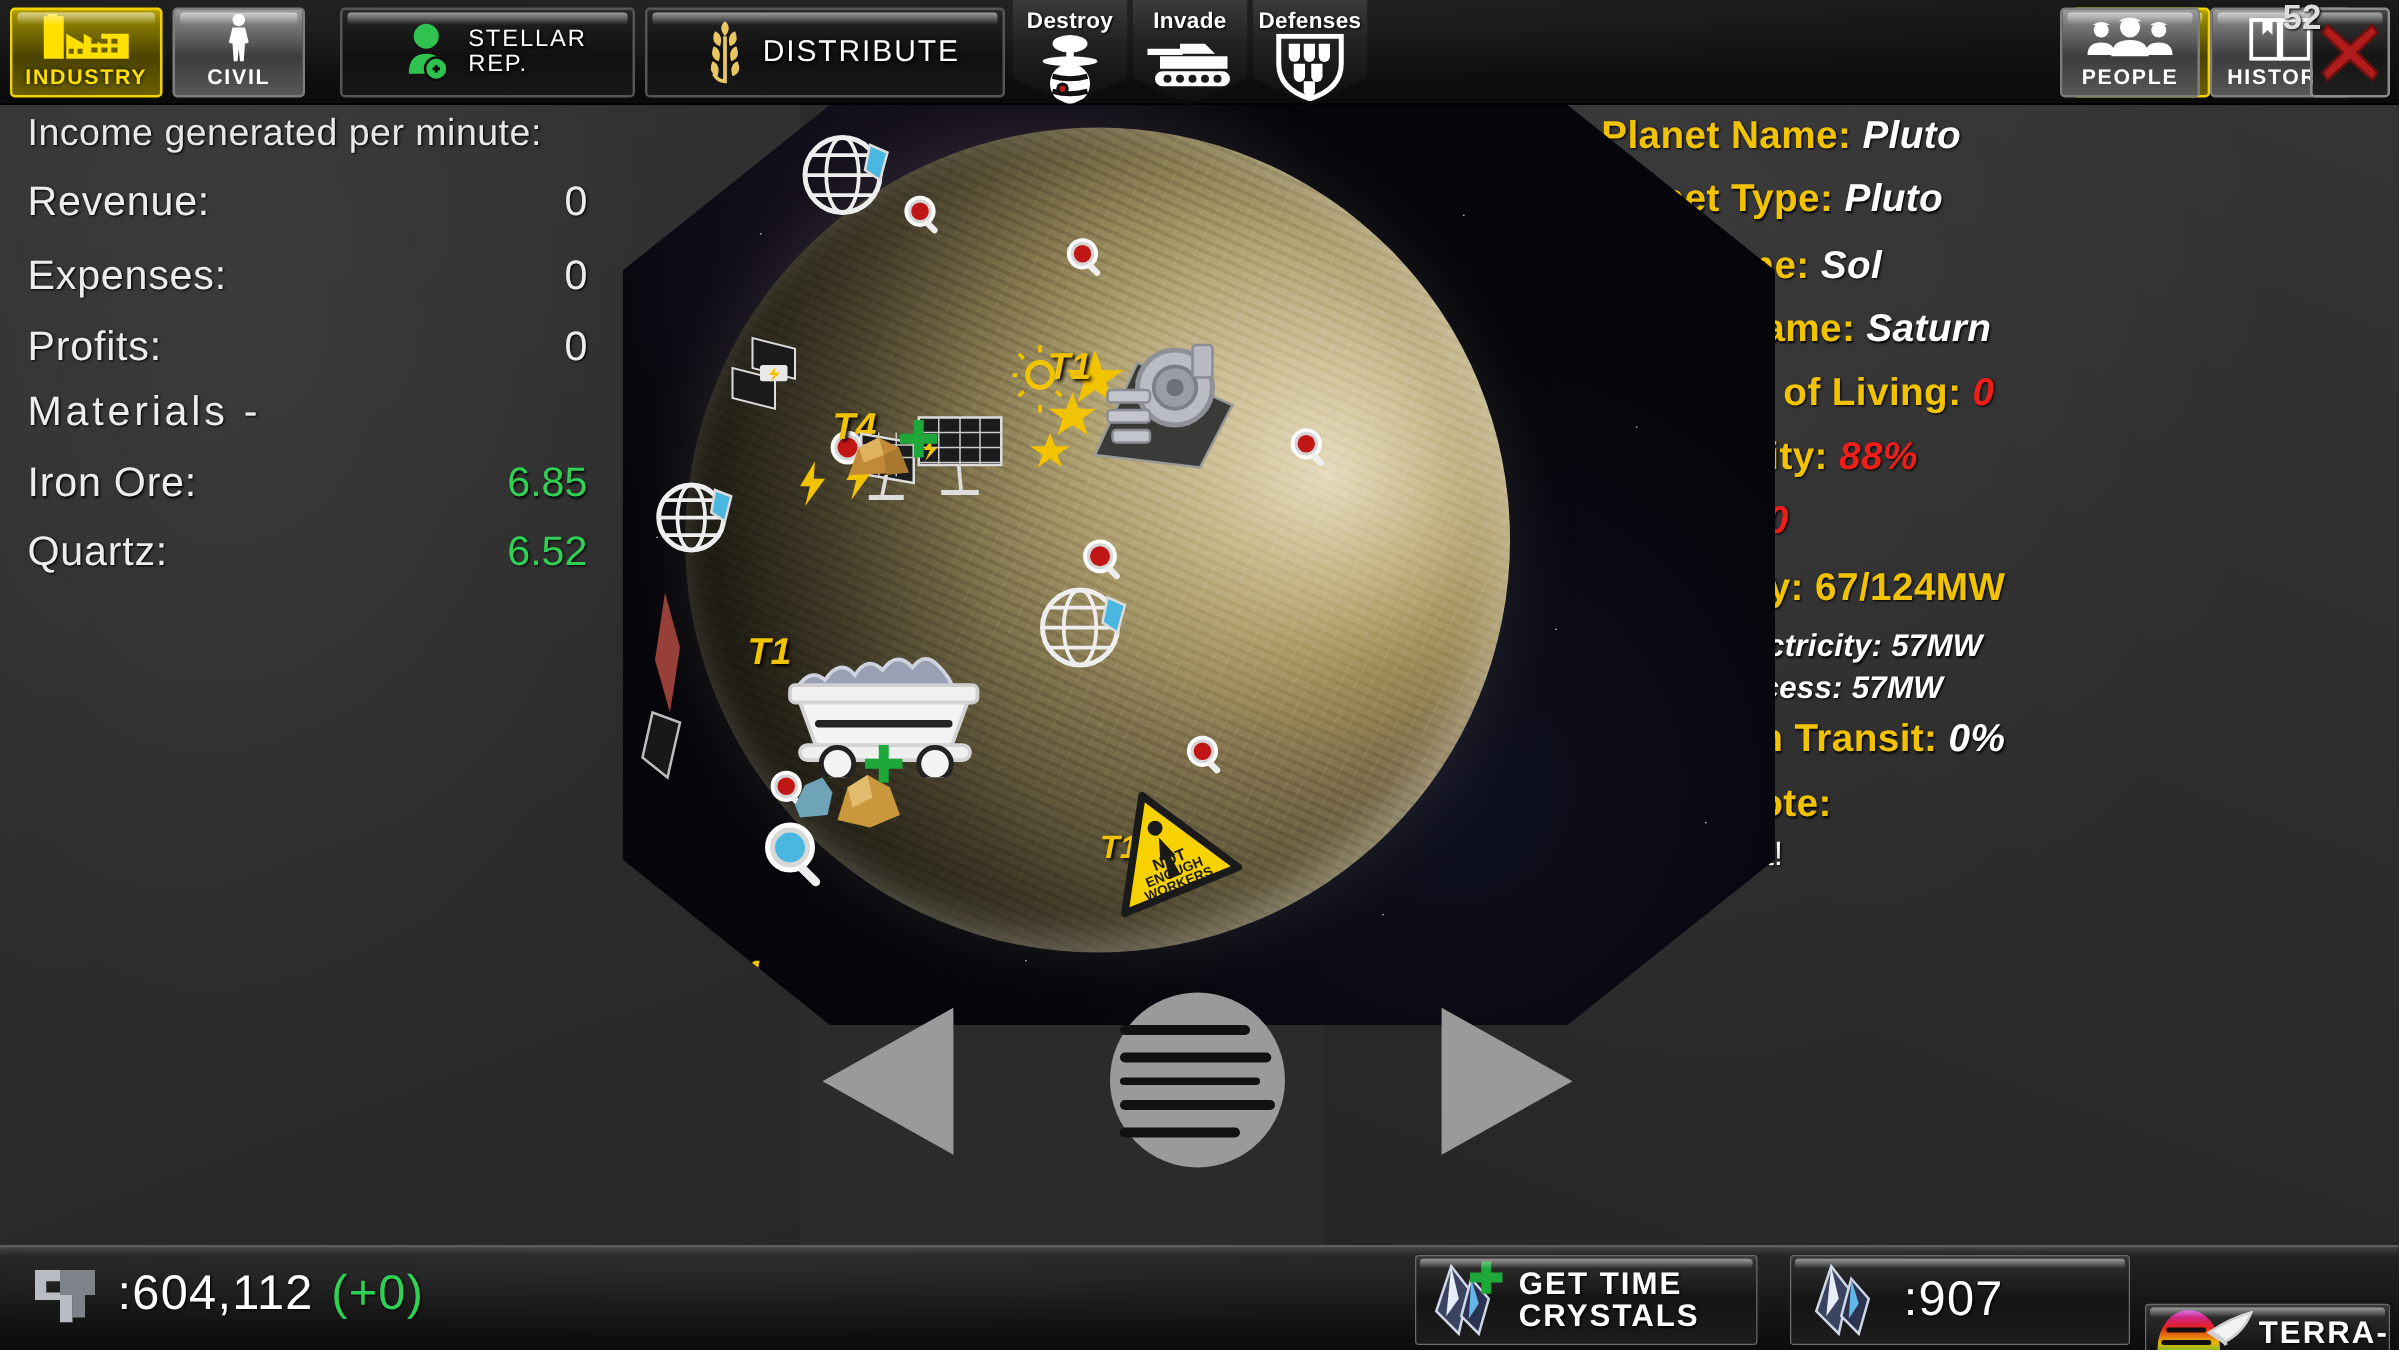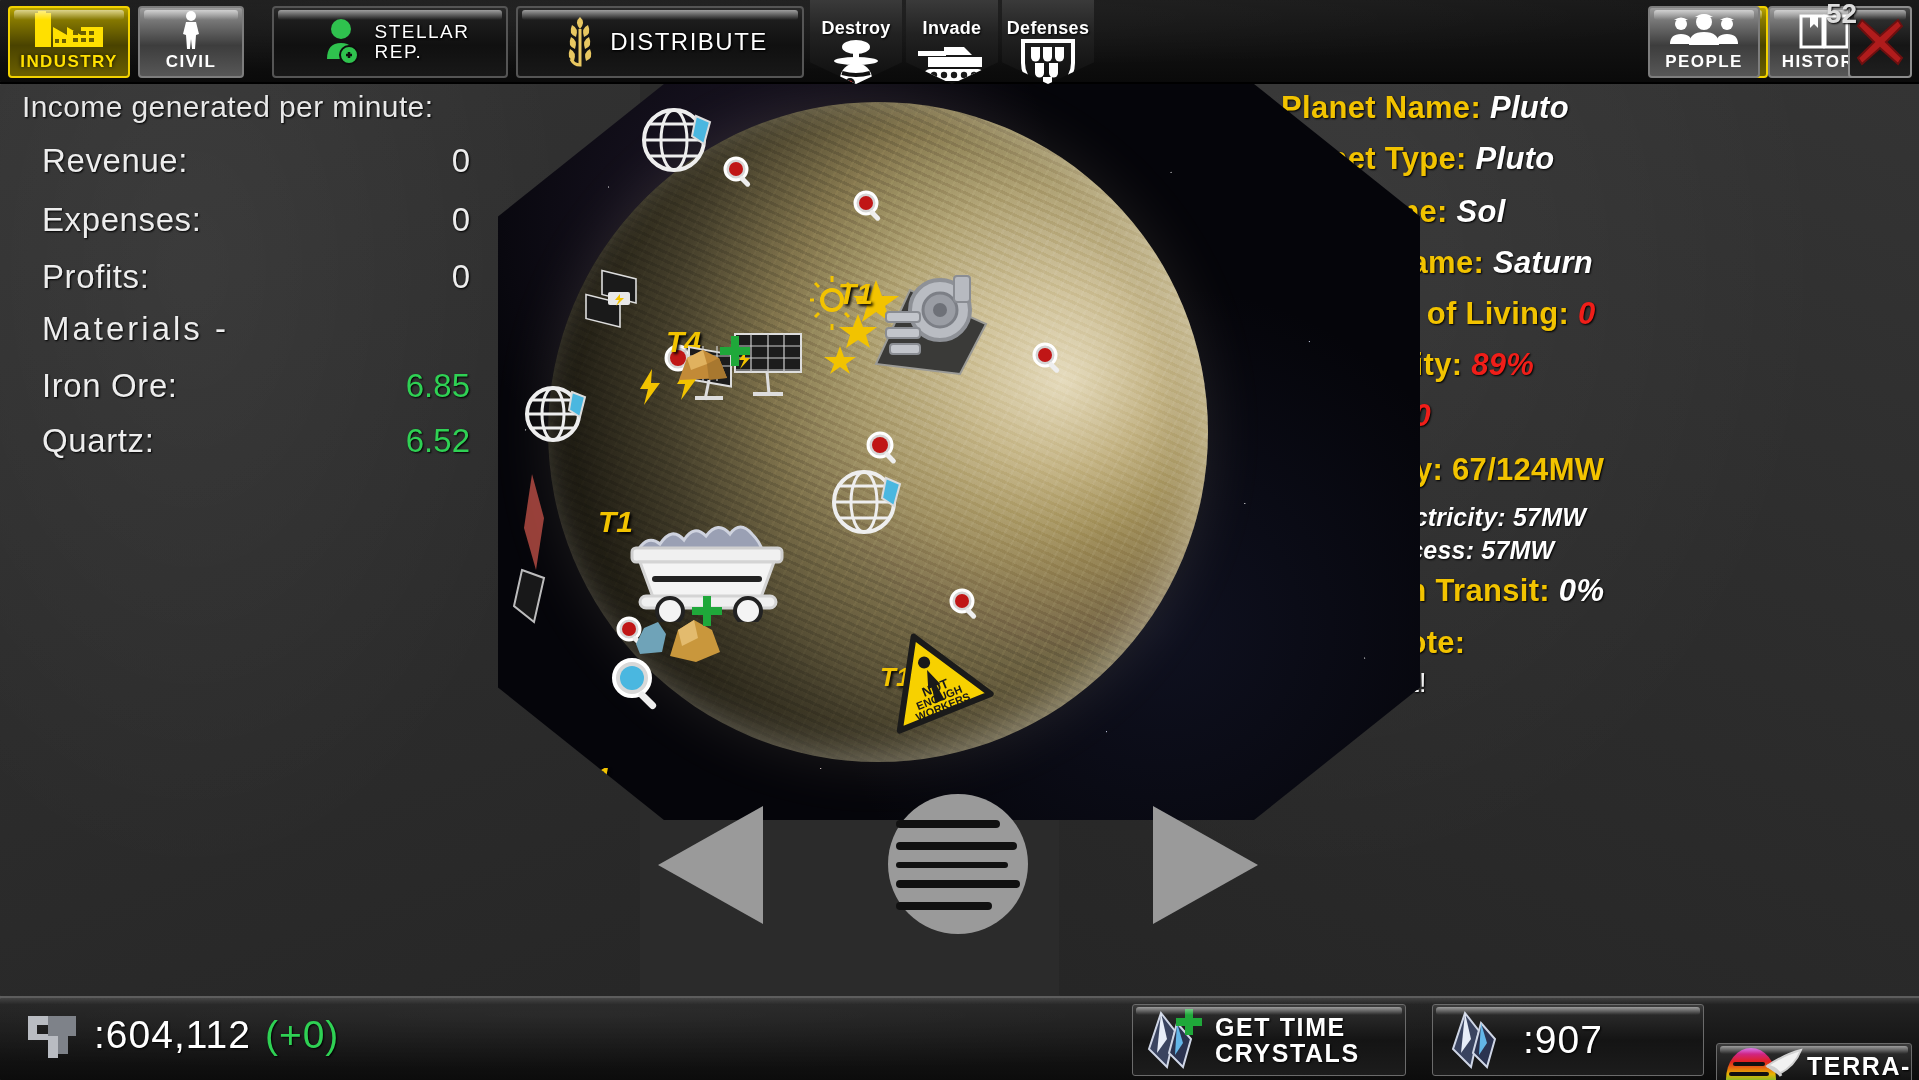--- a/index.html
+++ b/index.html
@@ -60,35 +60,35 @@
   .active .tabtxt{ color:#ffe000; text-shadow:0 0 4px #000; }
 
   
   .pent{
     position:absolute; top:0; height:84px; width:92px;
     background:linear-gradient(180deg,#3a3a3a 0%,#222 40%,#0d0d0d 100%);
     clip-path:polygon(0 0,100% 0,100% 74%,50% 100%,0 74%);
     display:flex; flex-direction:column; align-items:center; cursor:pointer;
     border:0;
   }
-  .pent .plabel{ font-size:18px; font-weight:bold; color:#fff; margin-top:18px;
+  .pent .plabel{ font-size:18px; font-weight:bold; color:#fff; margin-top:6px;
     text-shadow:1px 1px 2px #000; letter-spacing:.3px;}
 
   
   #leftpanel{
     position:absolute; left:0; top:84px; width:640px; height:912px;
     background:linear-gradient(160deg,#333 0%,#2e2e2e 40%,#272727 100%);
     overflow:hidden; z-index:10;
   }
   .lp-title{
     position:absolute; left:22px; top:6px; font-size:30px; color:#e8e8e8;
     letter-spacing:.4px; text-shadow:1px 1px 2px #000;
   }
   .lrow{ position:absolute; left:22px; font-size:33px; color:#ededed;
-    letter-spacing:.6px; text-shadow:1px 1px 2px #000;margin-left:20px;}
+    letter-spacing:.6px; text-shadow:1px 1px 2px #000;}
   .lval{ position:absolute; font-size:33px; color:#ededed; text-align:right;
     width:140px; left:330px; text-shadow:1px 1px 2px #000;}
   .lval.green{ color:#2fd154; }
 
   
   #rightpanel{
     position:absolute; right:0; top:84px; width:860px; height:912px;
     background:linear-gradient(200deg,#343434 0%,#2d2d2d 45%,#262626 100%);
     overflow:hidden; z-index:10;
   }
@@ -256,21 +256,21 @@
   <div class="rrow" style="top:161px">
     <span>Owner Name:</span>
     <span class="v">Saturn</span>
   </div>
   <div class="rrow" style="top:212px">
     <span>Standard of Living:</span>
     <span class="v red">0</span>
   </div>
   <div class="rrow" style="top:263px">
     <span>Habitability:</span>
-    <span class="v red">89%</span>
+    <span class="v red">88%</span>
   </div>
   <div class="rrow" style="top:314px">
     <span>Water:</span>
     <span class="v red">0/0</span>
   </div>
   <div class="rrow" style="top:368px">
     <span>Electricity:</span>
     <span class="v yellow">67/124MW</span>
   </div>
 

